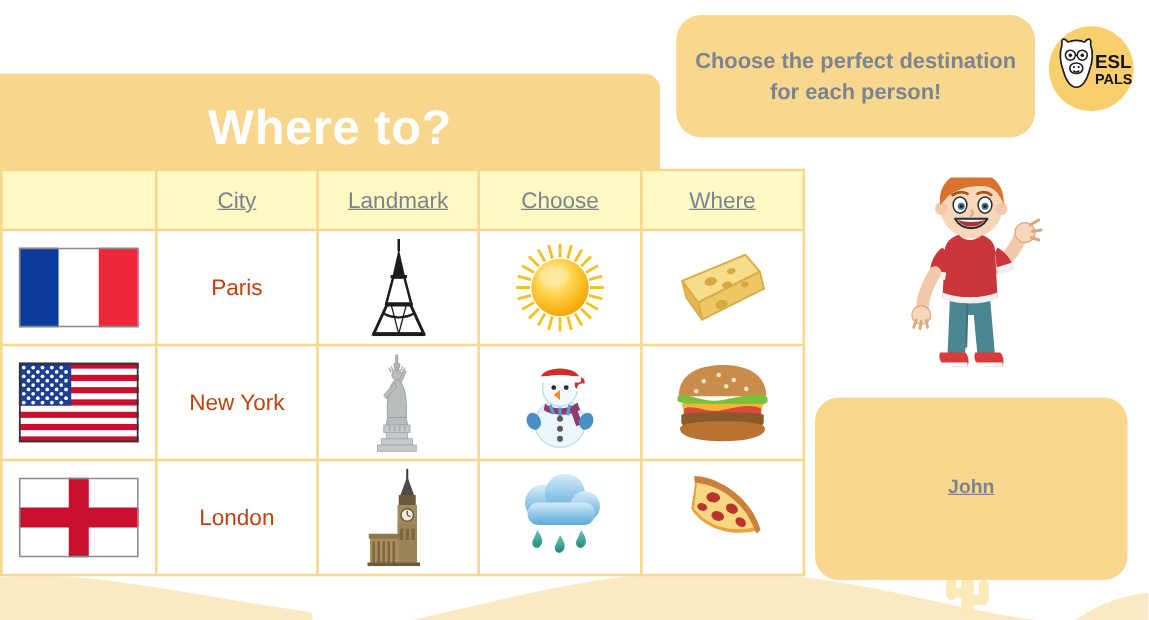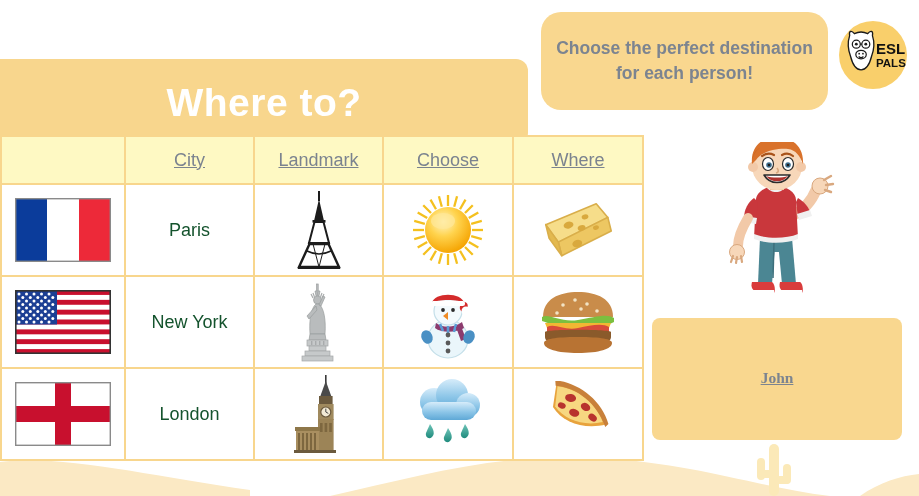--- a/index.html
+++ b/index.html
@@ -112,21 +112,21 @@
     background: #fef9c3;
     height: 46px;
     font-size: 18px;
     font-weight: 400;
     color: #7b838f;
     text-decoration: underline;
   }
   table.grid td {
     height: 90px;
     font-size: 18px;
-    color: #14532d;
+    color: #c2410c;
     margin-left: 16px;
   }
   .col-flag { width: 124px; }
   .col-city { width: 129px; }
   .col-mark { width: 129px; }
   .col-weather { width: 130px; }
   .col-food { width: 130px; }
 
   .cell-icon {
     display: flex;
@@ -143,28 +143,27 @@
     top: 142px;
     width: 160px;
     height: 160px;
     z-index: 3;
   }
   .person-box {
     position: absolute;
     left: 652px;
     top: 318px;
     width: 250px;
-    height: 122px;
+    height: 146px;
     background: #f9d78f;
-    border-radius: 8px;
+    border-radius: 19px;
     display: flex;
     align-items: center;
     justify-content: center;
     z-index: 3;
-    font-family: Liberation Serif, serif;
   }
   .person-inner {
     text-align: center;
     padding: 0 12px;
     color: #7c8490;
     font-size: 15.5px;
     font-weight: 700;
     line-height: 1.32;
   }
   .person-name {

